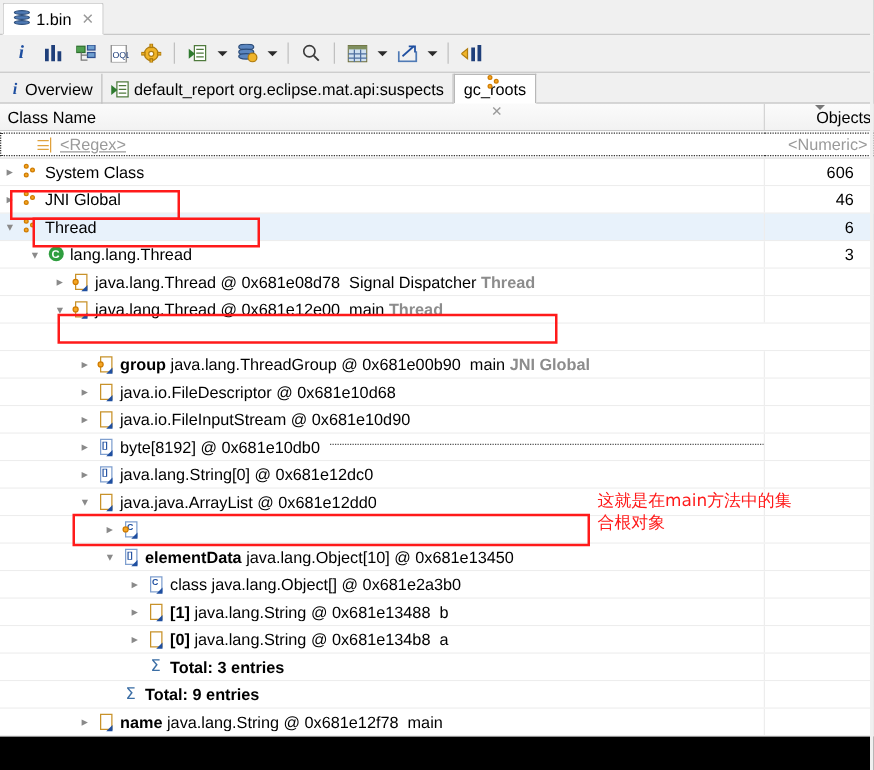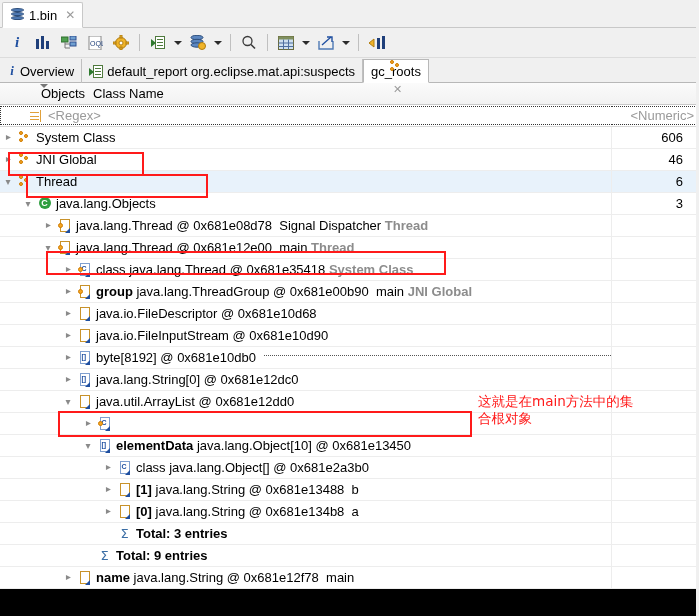--- a/index.html
+++ b/index.html
@@ -162,21 +162,21 @@
     height: 22px; display:flex;
     border-bottom:1px solid #d8d8d8;
     background:#fff;
   }
   .filter-cell {
     display:flex; align-items:center; gap:5px;
     color:#9a9a9a; font-size:13px;
     border:1px dotted #333;
     margin:1px 0 1px 0;
   }
-  .filter-cell.c1 { flex:0 0 612px; padding-left:29px; border-right:none; }
+  .filter-cell.c1 { flex:0 0 612px; padding-left:29px; border-right:none;text-decoration:underline; }
   .filter-cell.c2 { flex:1; justify-content:flex-end; padding-right:4px; border-left:none; }
 
   
   .ico-regex{ width:13px; height:12px; position:relative; display:inline-block;}
   .ico-regex .a{ position:absolute; left:0; height:1.5px; background:#e0a13c; }
   .ico-regex .a:nth-child(1){ top:2px; width:9px;}
   .ico-regex .a:nth-child(2){ top:6px; width:9px;}
   .ico-regex .a:nth-child(3){ top:9px; width:9px;}
   .ico-regex .bar{ position:absolute; right:2px; top:0; width:1.5px; height:12px; background:#e0a13c;}
 
@@ -402,25 +402,25 @@
           <b></b>
           <b></b>
         </span>
       <span>gc_roots</span>
       <span class="vt-close">✕</span>
     </div>
   </div>
 
   <div class="table-wrap">
     <div class="thead">
+      <div class="th col-name">Class Name</div>
       <div class="th col-objects">
         <span class="sortmark"></span>
         <span>Objects</span>
       </div>
-      <div class="th col-name">Class Name</div>
     </div>
 
     <div class="filter-row">
       <div class="filter-cell c1">
         <span class="ico-regex">
             <span class="a"></span>
             <span class="a"></span>
             <span class="a"></span>
             <span class="bar"></span>
           </span>
@@ -485,21 +485,21 @@
         </div>
         <div class="row">
           <div class="cell-name">
             <span style="flex: 0 0 20px;"></span>
             <span class="twisty">
               <span class="chev">▾</span>
             </span>
             <span class="icon-slot">
               <span class="ico-thread-cls"></span>
             </span>
-            <span class="label"><span>java.lang.Objects</span></span>
+            <span class="label"><span>lang.lang.Thread</span></span>
           </div>
           <div class="cell-num">3</div>
         </div>
         <div class="row">
           <div class="cell-name">
             <span style="flex: 0 0 40px;"></span>
             <span class="twisty closed">
               <span class="chev">▾</span>
             </span>
             <span class="icon-slot">
@@ -522,34 +522,20 @@
               <span class="ico-obj root">
                 <span class="pg"></span>
                 <span class="fold"></span>
               </span>
             </span>
             <span class="label"><span>java.lang.Thread @ 0x681e12e00</span>&nbsp; <span>main</span> <span class="gray">Thread</span></span>
           </div>
           <div class="cell-num"></div>
         </div>
         <div class="row">
-          <div class="cell-name">
-            <span style="flex: 0 0 60px;"></span>
-            <span class="twisty closed">
-              <span class="chev">▾</span>
-            </span>
-            <span class="icon-slot">
-              <span class="ico-obj ico-cls root">
-                <span class="pg"></span>
-                <span class="mk">C</span>
-                <span class="fold"></span>
-              </span>
-            </span>
-            <span class="label"><b class="b"><class></class></b> <span>class java.lang.Thread @ 0x681e35418</span> <span class="gray">System Class</span></span>
-          </div>
           <div class="cell-num"></div>
         </div>
         <div class="row">
           <div class="cell-name">
             <span style="flex: 0 0 60px;"></span>
             <span class="twisty closed">
               <span class="chev">▾</span>
             </span>
             <span class="icon-slot">
               <span class="ico-obj root">
@@ -633,21 +619,21 @@
             <span style="flex: 0 0 60px;"></span>
             <span class="twisty">
               <span class="chev">▾</span>
             </span>
             <span class="icon-slot">
               <span class="ico-obj">
                 <span class="pg"></span>
                 <span class="fold"></span>
               </span>
             </span>
-            <span class="label"><b class="b"><java local=""></java></b> <span>java.util.ArrayList @ 0x681e12dd0</span></span>
+            <span class="label"><b class="b"><java local=""></java></b> <span>java.java.ArrayList @ 0x681e12dd0</span></span>
           </div>
           <div class="cell-num"></div>
         </div>
         <div class="row">
           <div class="cell-name">
             <span style="flex: 0 0 80px;"></span>
             <span class="twisty closed">
               <span class="chev">▾</span>
             </span>
             <span class="icon-slot">

